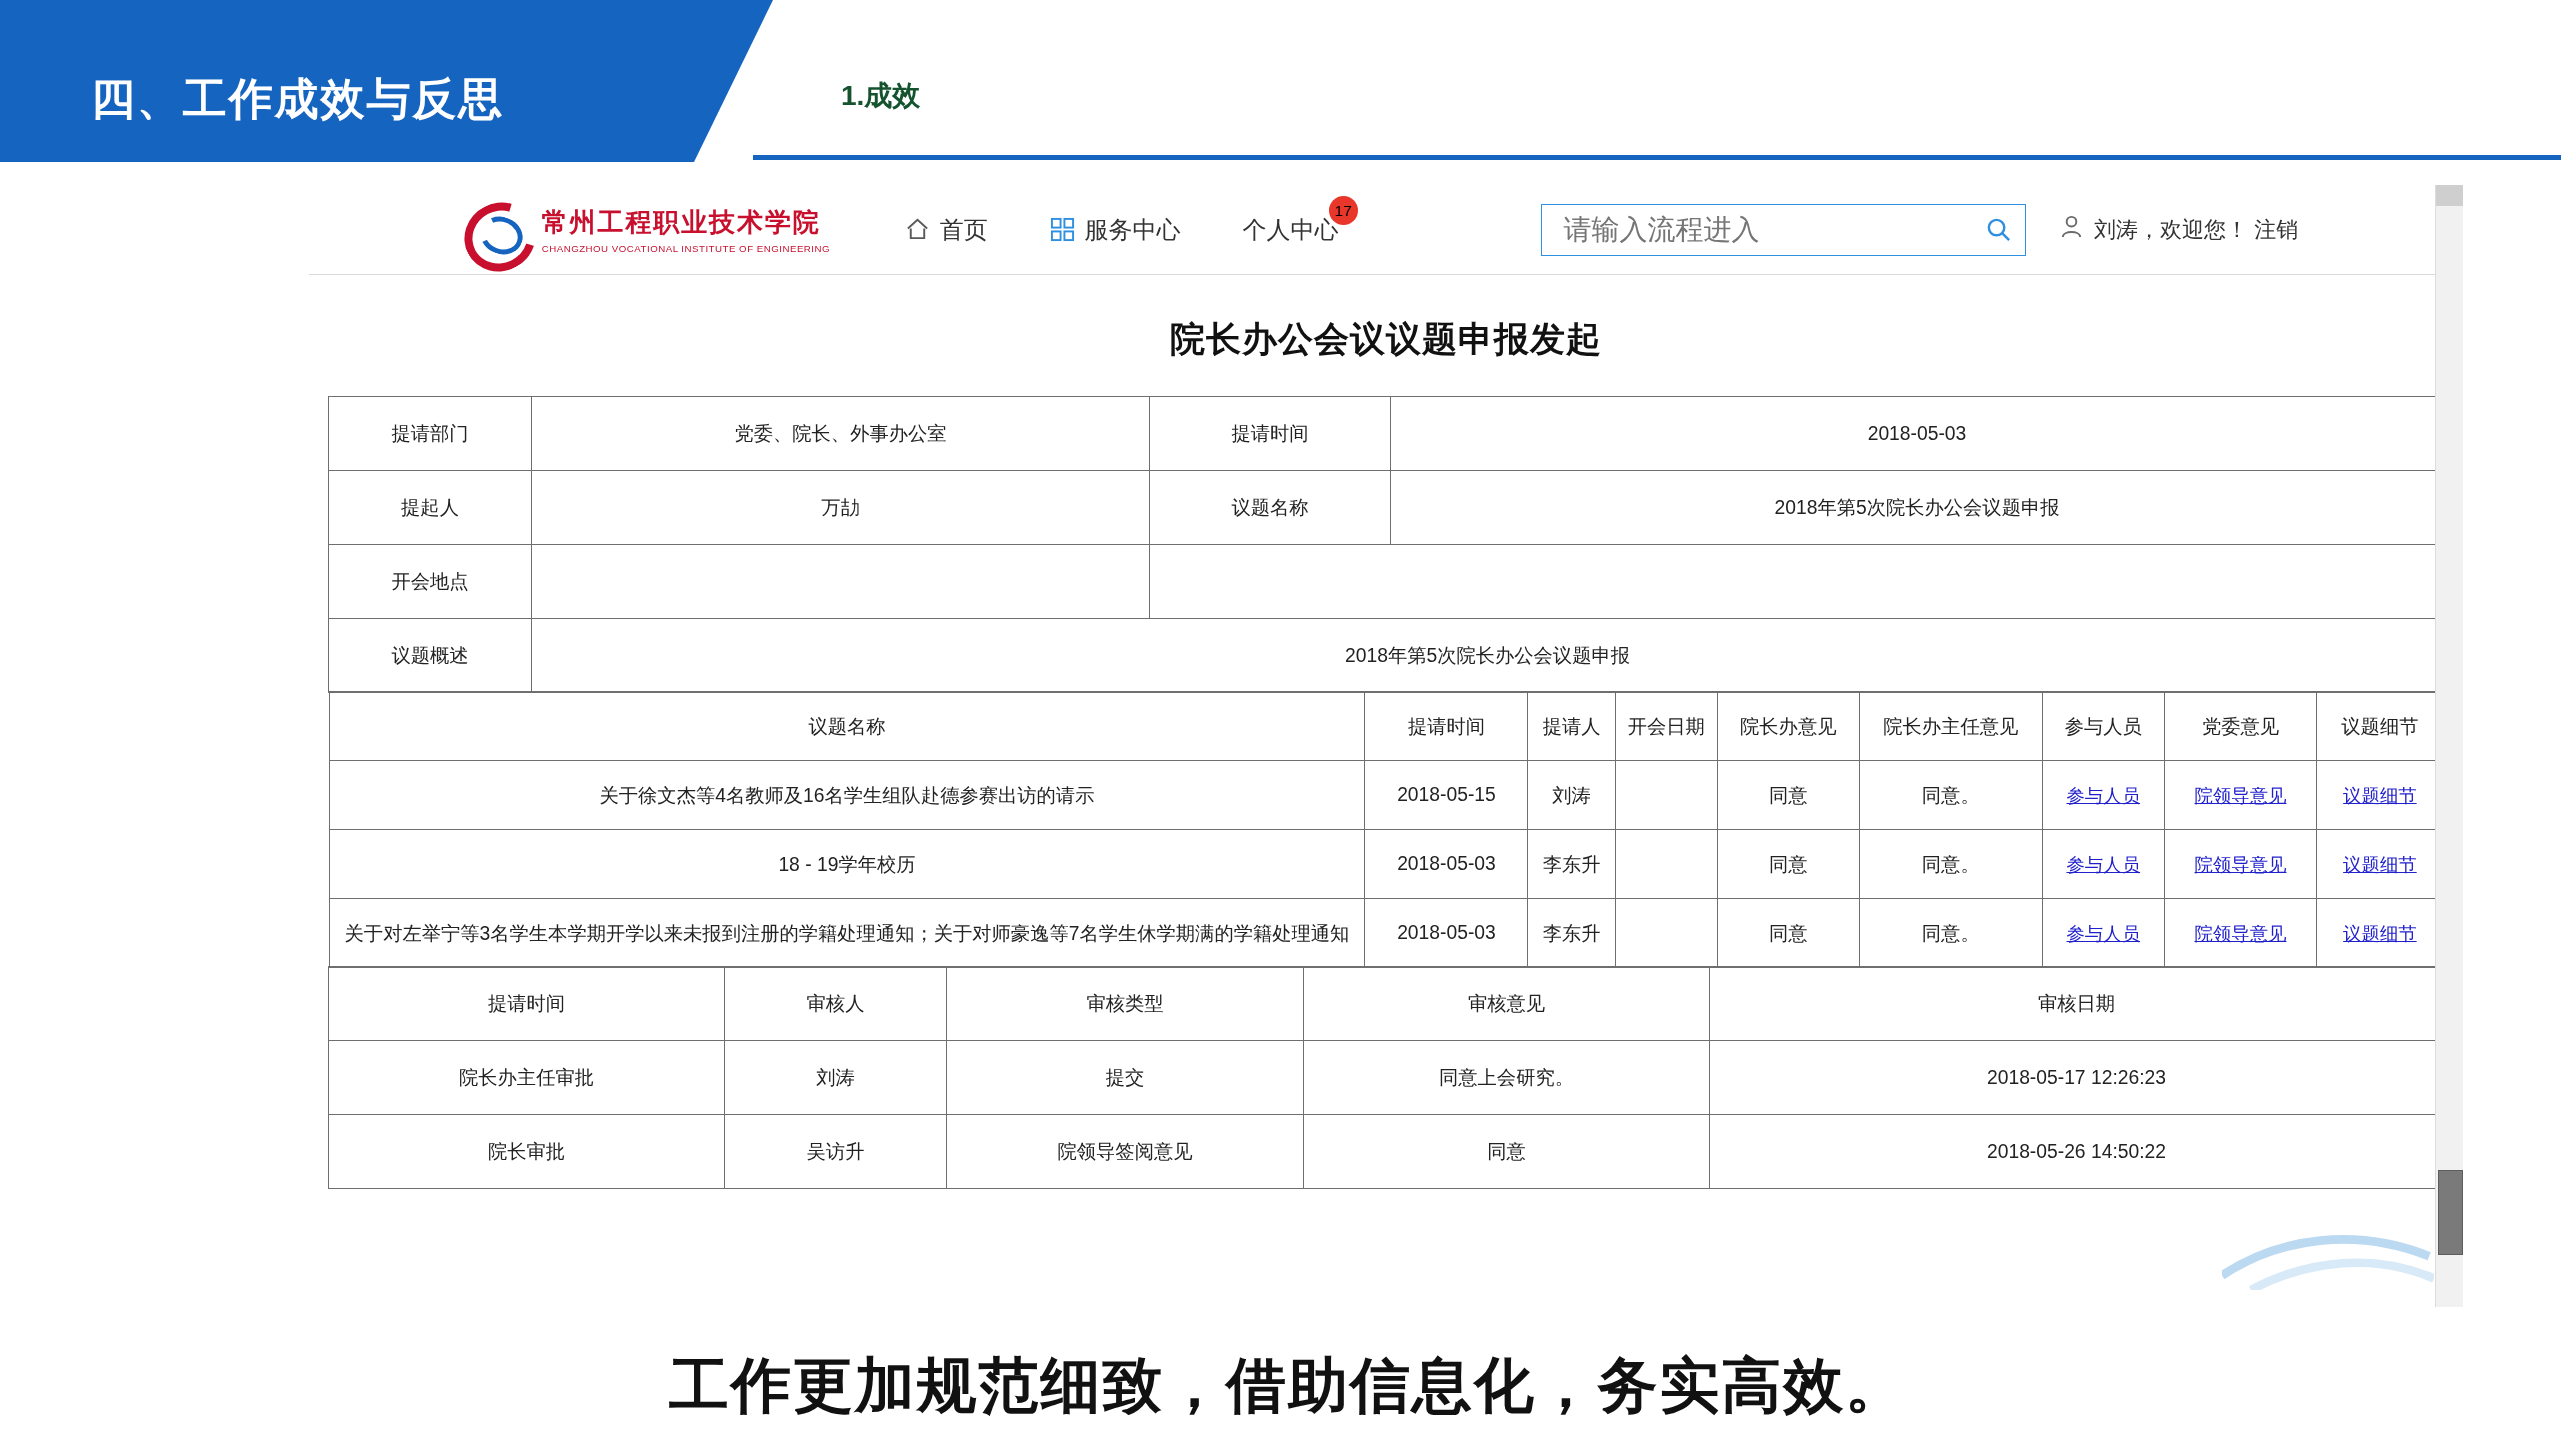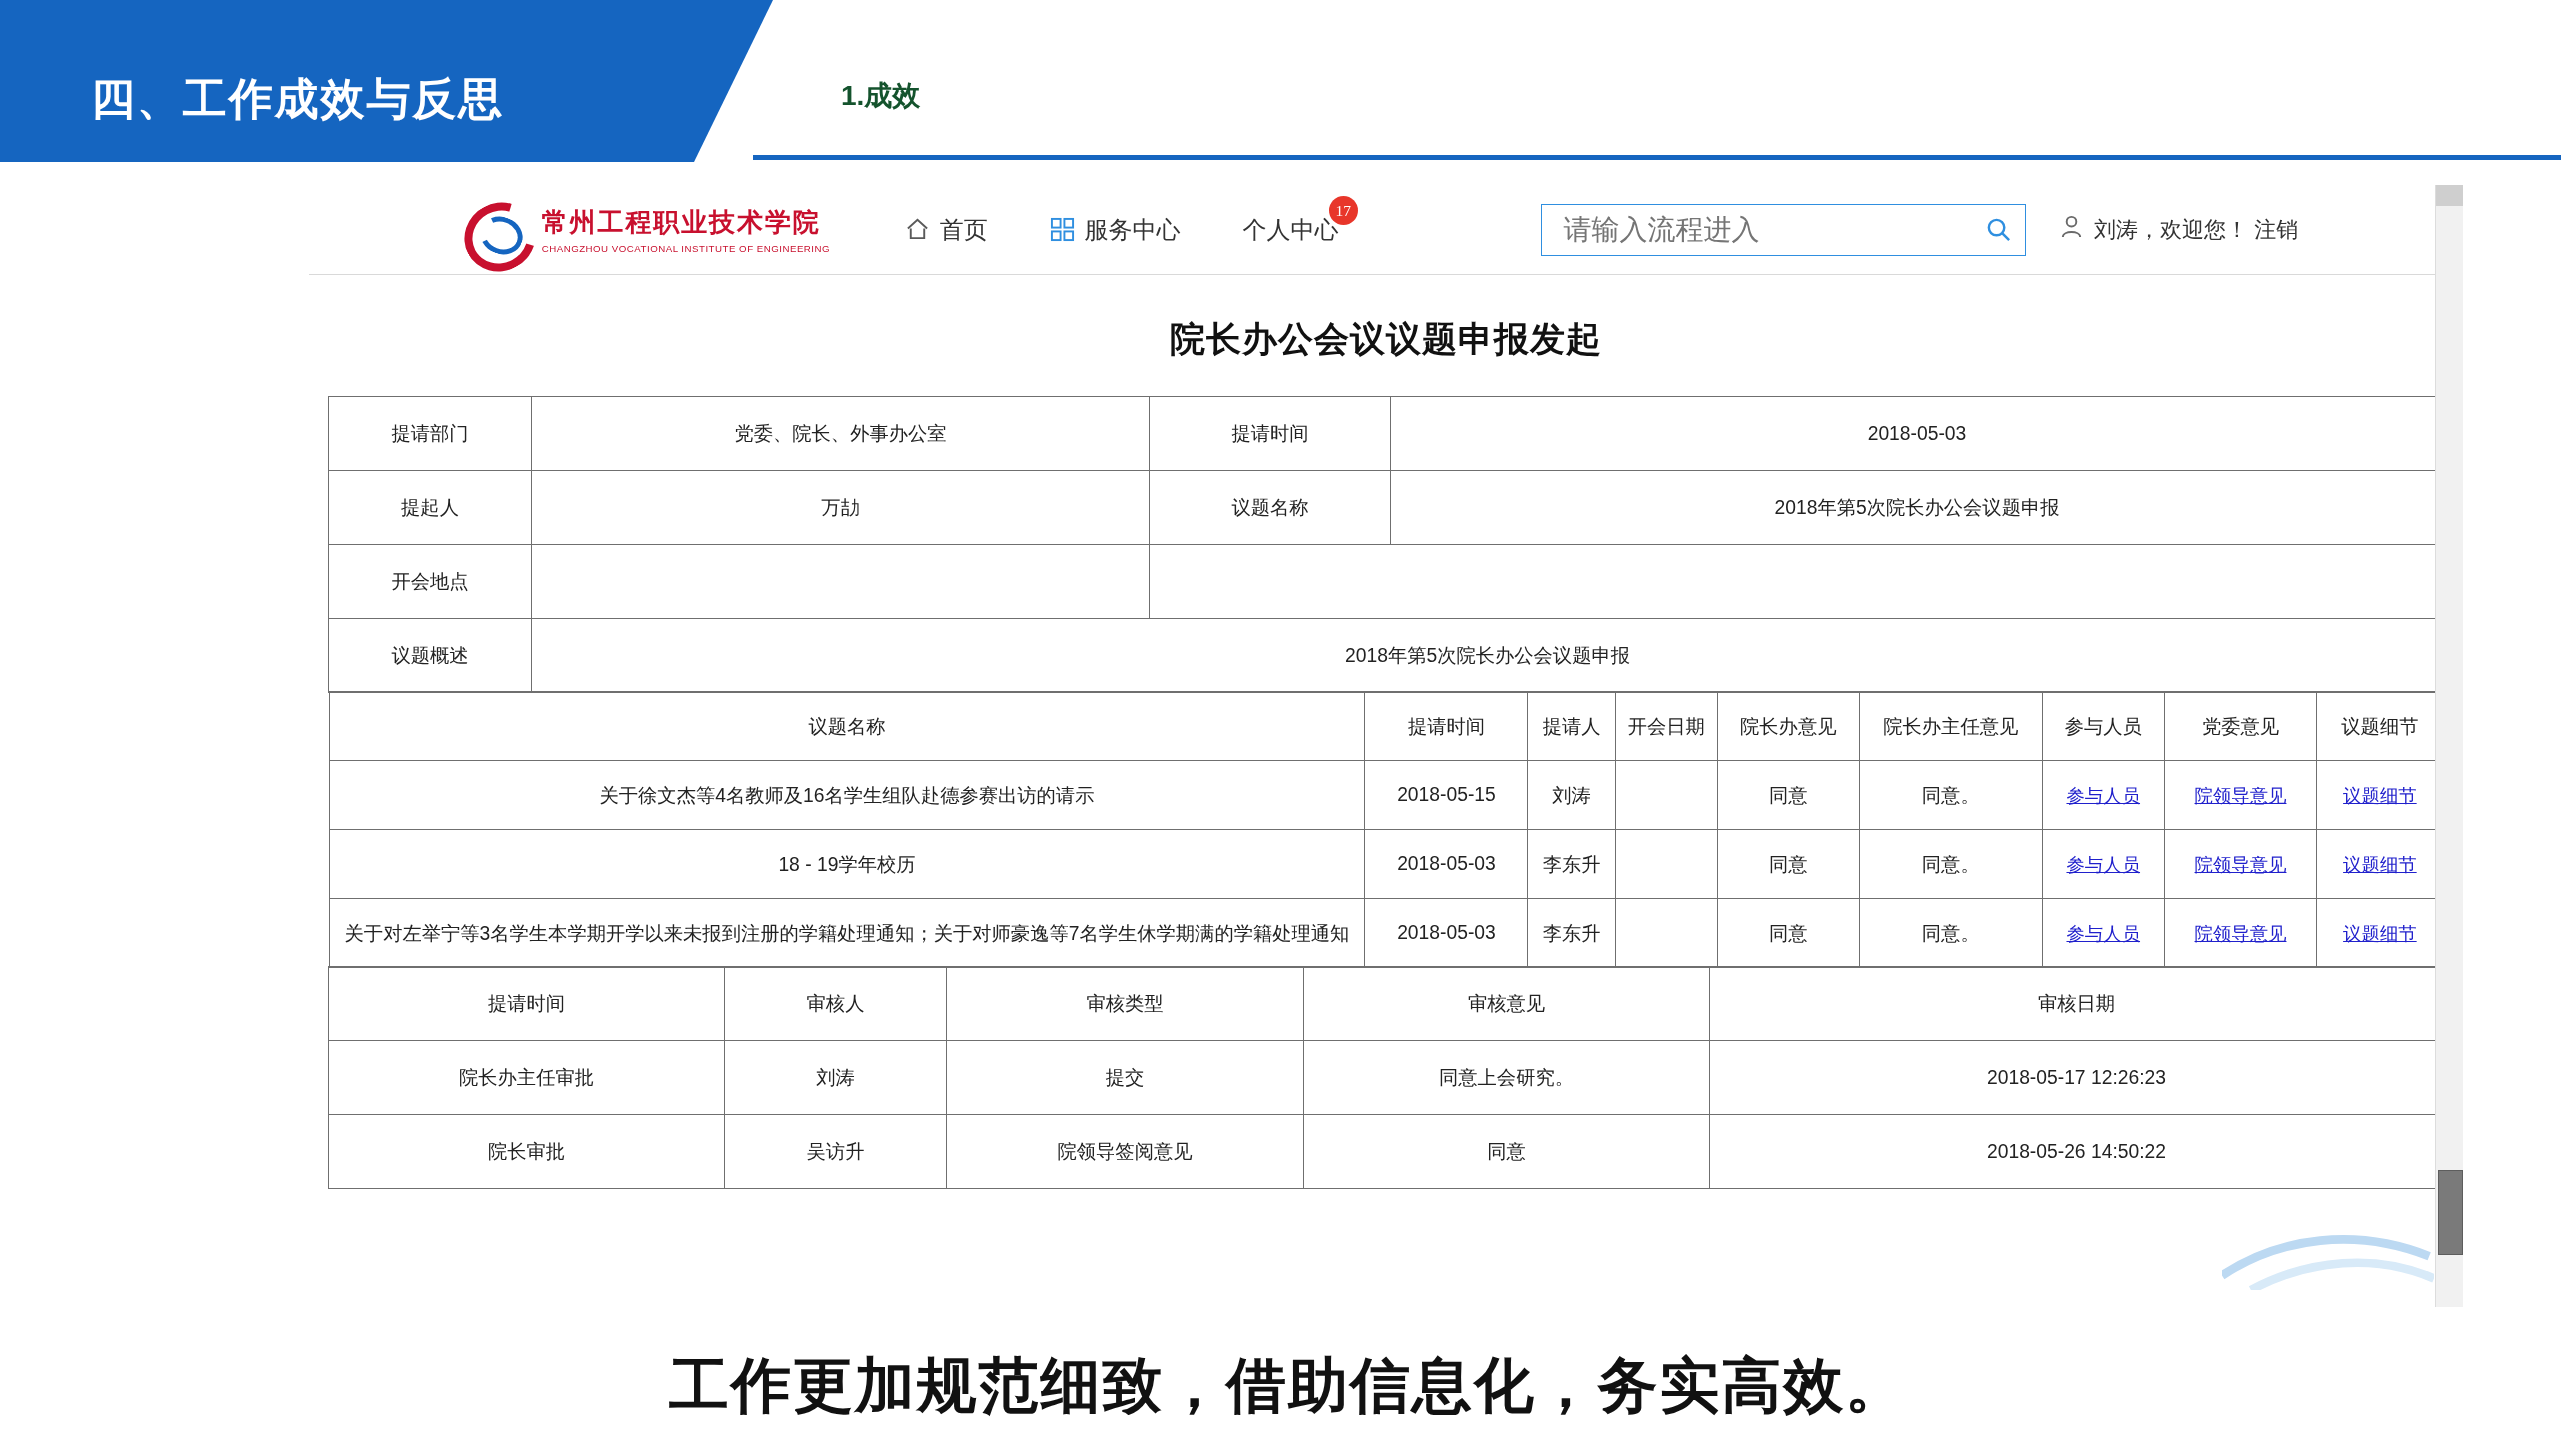--- a/index.html
+++ b/index.html
@@ -134,28 +134,27 @@
     color: #333333;
     position: relative;
     cursor: pointer;
   }
   .nav-icon { width: 25px; height: 25px; display: inline-block; }
   .badge {
     position: absolute;
     top: -17.4px;
     right: -19.3px;
     background: #e8362a;
-    color: #ffffff;
+    color: #000000;
     font-size: 15.5px;
     width: 29px; height: 29px;
     border-radius: 50%;
     display: flex;
     align-items: center;
     justify-content: center;
-    font-family: Liberation Serif, serif;
   }
 
   .search-box {
     margin-left: 203px;
     width: 483px;
     height: 50px;
     border: 1.9px solid #2f8fe0;
     display: flex;
     align-items: center;
     background: #ffffff;

